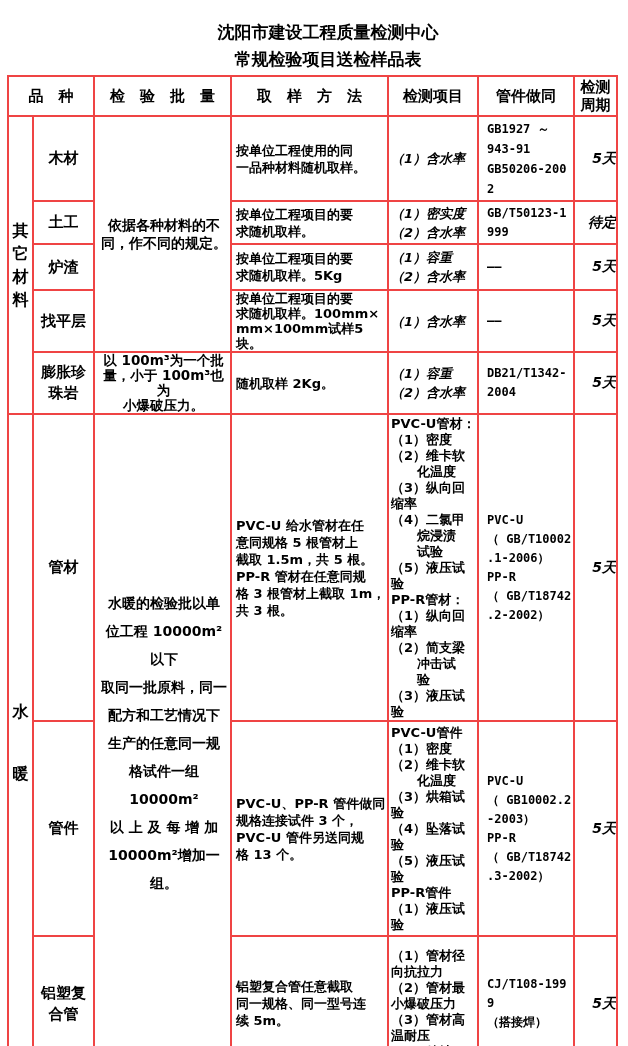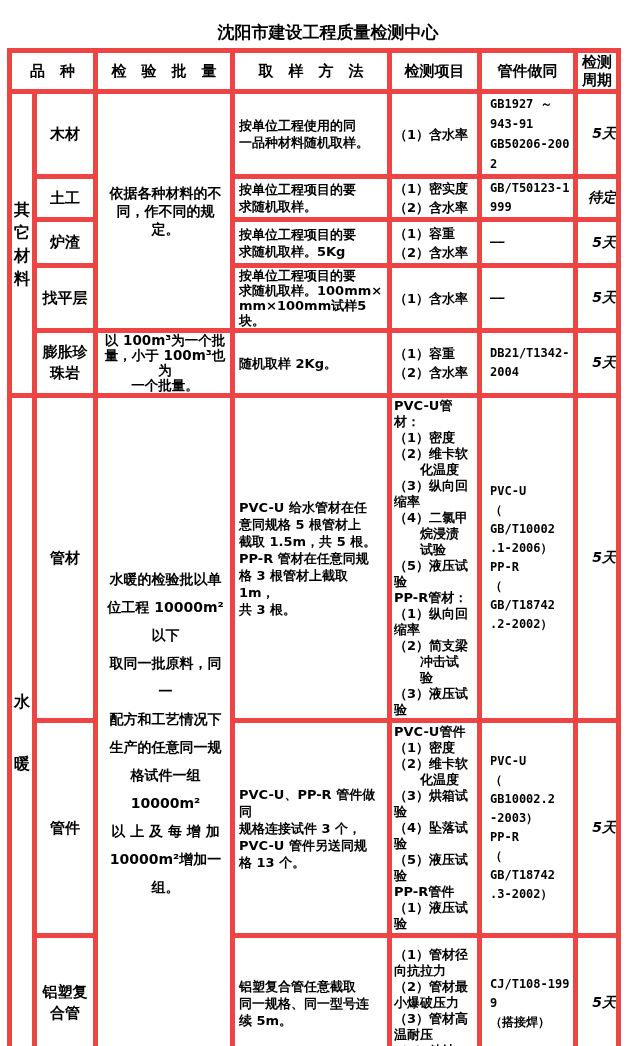--- a/index.html
+++ b/index.html
@@ -21,50 +21,51 @@
   }
   .title-line { display: block; margin-left: 28px; }
   table.main {
     border-collapse: collapse;
     table-layout: fixed;
     width: 609px;
     margin: 2px 0 0 7px;
     border: 2px solid #000;
   }
   td, th {
-    border: 5px solid #ef4444;
+    border: 2px solid #ef4444;
     padding: 0;
     vertical-align: middle;
     overflow: hidden;
     font-weight: bold;
   }
   .pre { white-space: pre-line; }
   .c-head  { font-size: 15px; text-align: center; line-height: 18px; }
   .c-group { font-size: 16px; text-align: center; line-height: 23px; }
   .c-group.plumbing { line-height: 62px; }
   .c-item  { font-size: 15px; text-align: center; line-height: 21px; margin-left: 24px; }
   .c-batch { font-size: 14px; text-align: center; padding: 0 2px 0 5px; line-height: 18px; }
   .c-batch.plumbing { line-height: 28px; }
   .c-batch.perlite  { font-size: 13.5px; line-height: 15px; padding-left: 4px; }
   .c-method { font-size: 13px; text-align: left; padding: 0 1px 0 4px; line-height: 17px; }
   .c-method.lh15 { line-height: 15px; }
   .c-tests { font-size: 13px; text-align: left; padding: 0 0 0 2px; line-height: 16px; }
-  .c-tests.lh19 { line-height: 19px; }
+  .c-tests.lh19 { line-height: 19px; font-style: italic; }
   .c-standard {
     font-family: "DejaVu Sans Mono", "DejaVu Sans", monospace;
     font-size: 12px; text-align: left; padding: 0 0 0 8px; line-height: 19px;
   }
   .c-standard.tall { line-height: 20px; }
   .c-cycle { font-size: 14px; text-align: right; font-style: italic; }
 </style>
 </head>
 <body>
 
 <div class="title-block">
   <span class="title-line">沈阳市建设工程质量检测中心</span>
+  <span class="title-line">常规检验项目送检样品表</span>
 </div>
 
 <table class="main">
   <colgroup>
     <col style="width:25px">
       <col style="width:61px">
       <col style="width:137px">
     <col style="width:157px">
       <col style="width:90px">
       <col style="width:96px">
@@ -129,21 +130,21 @@
     <td class="c-tests lh19 pre">（1）含水率</td>
     <td class="c-standard pre">——</td>
     <td class="c-cycle pre">5天</td>
   </tr>
 
   <tr style="height:48px">
     <td class="c-item pre">膨胀珍
 珠岩</td>
     <td class="c-batch perlite pre">以 100m³为一个批
 量，小于 100m³也为
-一个批量。</td>
+小爆破压力。</td>
     <td class="c-method pre">随机取样 2Kg。</td>
     <td class="c-tests lh19 pre">（1）容重
 （2）含水率</td>
     <td class="c-standard pre">DB21/T1342-
 2004</td>
     <td class="c-cycle pre">5天</td>
   </tr>
 
   <tr style="height:307px">
     <td rowspan="3" class="c-group plumbing pre">水

